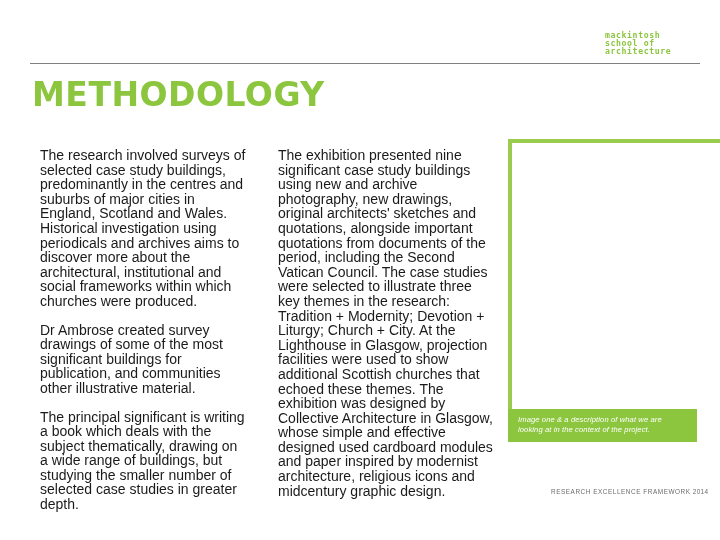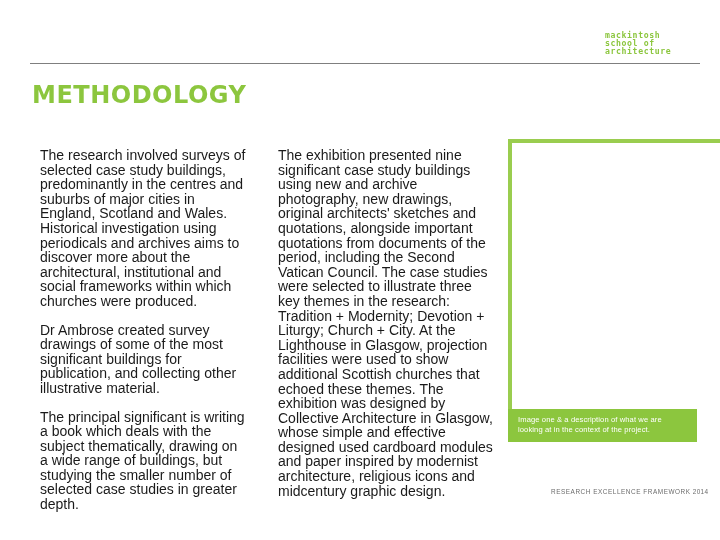--- a/index.html
+++ b/index.html
@@ -55,21 +55,21 @@
     background: #7f7f7f;
   }
 
   
   .page-title {
     position: absolute;
     left: 32px;
     top: 75px;
     font-family: "DejaVu Sans", sans-serif;
     font-weight: bold;
-    font-size: 24px;
+    font-size: 33px;
     letter-spacing: 0.5px;
     color: #8cc63e;
     line-height: 40px;
     white-space: nowrap;
   }
 
   
   .col {
     position: absolute;
     top: 148px;
@@ -108,20 +108,21 @@
     width: 189px;
     height: 33px;
     background: #8cc63e;
     box-sizing: border-box;
     padding: 6px 10px 0 10px;
   }
   .caption-text {
     display: block;
     font-size: 7.6px;
     line-height: 10.4px;
+    font-style: italic;
     color: #ffffff;
     letter-spacing: 0.1px;
   }
 
   
   .footer {
     position: absolute;
     left: 551px;
     top: 488px;
     width: 160px;
@@ -146,21 +147,21 @@
     <span class="logo-line">school of</span>
     <span class="logo-line">architecture</span>
   </div>
 
   <div class="top-rule"></div>
 
   <div class="page-title">METHODOLOGY</div>
 
   <div class="col col-1">
     <p>The research involved surveys of selected case study buildings, predominantly in the centres and suburbs of major cities in England, Scotland and Wales. Historical investigation using periodicals and archives aims to discover more about the architectural, institutional and social frameworks within which churches were produced.</p>
-    <p>Dr Ambrose created survey drawings of some of the most significant buildings for publication, and collecting other illustrative material.</p>
+    <p>Dr Ambrose created survey drawings of some of the most significant buildings for publication, and communities other illustrative material.</p>
     <p>The principal significant is writing a book which deals with the subject thematically, drawing on a wide range of buildings, but studying the smaller number of selected case studies in greater depth.</p>
   </div>
 
   <div class="col col-2">
     <p>The exhibition presented nine significant case study buildings using new and archive photography, new drawings, original architects' sketches and quotations, alongside important quotations from documents of the period, including the Second Vatican Council. The case studies were selected to illustrate three key themes in the research: Tradition + Modernity; Devotion + Liturgy; Church + City. At the Lighthouse in Glasgow, projection facilities were used to show additional Scottish churches that echoed these themes. The exhibition was designed by Collective Architecture in Glasgow, whose simple and effective designed used cardboard modules and paper inspired by modernist architecture, religious icons and midcentury graphic design.</p>
   </div>
 
   <div class="image-frame"></div>
 
   <div class="caption-bar">

